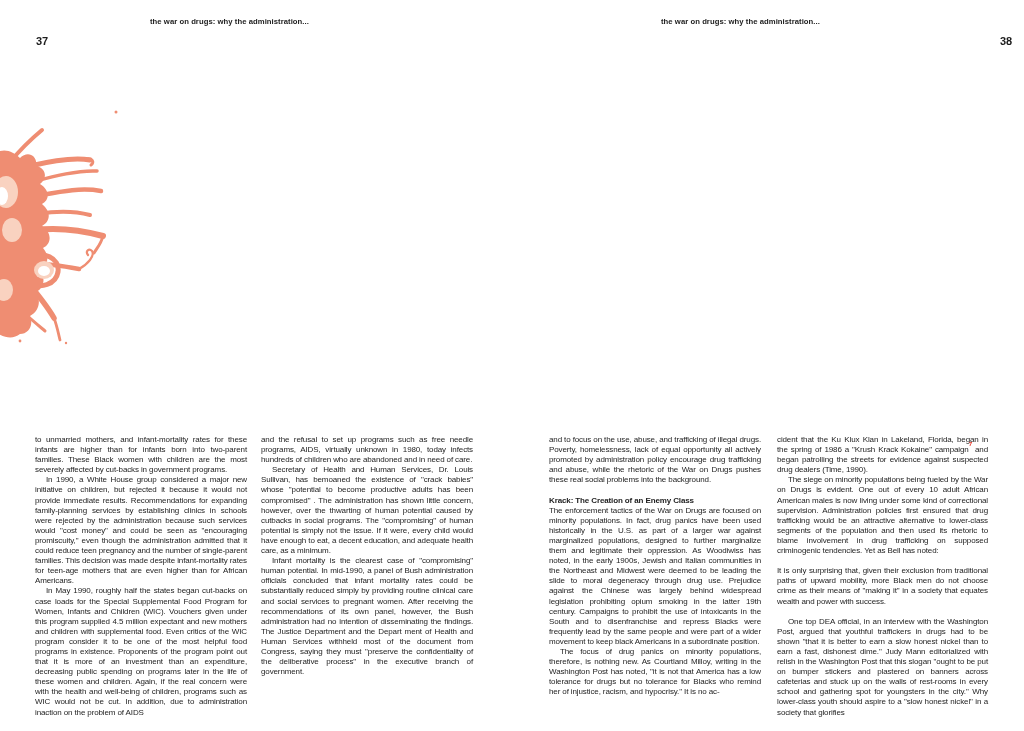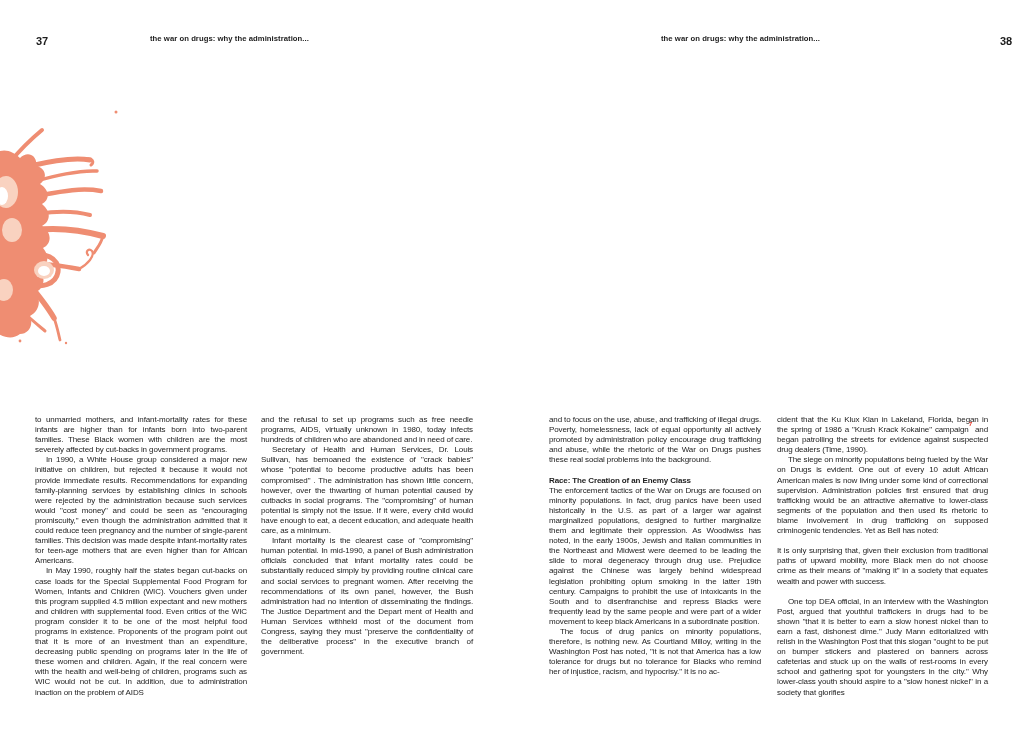--- a/index.html
+++ b/index.html
@@ -2,28 +2,28 @@
 <html><head>
 <meta charset="utf-8">
 <style>
   html,body{margin:0;padding:0;}
   body{
     width:1024px;height:731px;position:relative;overflow:hidden;
     background:#ffffff;color:#1d1d1d;
     font-family:"Liberation Sans", sans-serif;
   }
   .runhead{
-    position:absolute;top:34px;font-size:7.7px;font-weight:bold;
+    position:absolute;top:17px;font-size:7.7px;font-weight:bold;
     letter-spacing:0.05px;color:#1d1d1d;white-space:nowrap;
   }
   .pagenum{
     position:absolute;top:35px;font-size:11px;font-weight:bold;color:#1d1d1d;
   }
   .col{
-    position:absolute;top:415px;width:212px;
+    position:absolute;top:435px;width:212px;
     font-size:8px;line-height:10.1px;letter-spacing:-0.12px;
     text-align:justify;color:#1d1d1d;
   }
   .col p{margin:0;}
   .col p.ind{text-indent:11px;}
   .gap{height:10.1px;}
   .subhead{font-weight:bold;}
   .quote{margin-left:11px;}
   sup.fn{
     font-size:6.2px;font-weight:bold;line-height:0;
@@ -90,21 +90,21 @@
 
 <div class="col" style="left:261px;">
   <p>and the refusal to set up programs such as free needle programs, AIDS, virtually unknown in 1980, today infects hundreds of children who are abandoned and in need of care.</p>
   <p class="ind">Secretary of Health and Human Services, Dr. Louis Sullivan, has bemoaned the existence of "crack babies" whose "potential to become productive adults has been compromised" . The administration has shown little concern, however, over the thwarting of human potential caused by cutbacks in social programs. The "compromising" of human potential is simply not the issue. If it were, every child would have enough to eat, a decent education, and adequate health care, as a minimum.</p>
   <p class="ind">Infant mortality is the clearest case of "compromising" human potential. In mid-1990, a panel of Bush administration officials concluded that infant mortality rates could be substantially reduced simply by providing routine clinical care and social services to pregnant women. After receiving the recommendations of its own panel, however, the Bush administration had no intention of disseminating the findings. The Justice Department and the Depart ment of Health and Human Services withheld most of the document from Congress, saying they must "preserve the confidentiality of the deliberative process" in the executive branch of government.</p>
 </div>
 
 <div class="col" style="left:549px;">
   <p>and to focus on the use, abuse, and trafficking of illegal drugs. Poverty, homelessness, lack of equal opportunity  all actively promoted by administration policy encourage drug trafficking and abuse, while the rhetoric of the War on Drugs pushes these real social problems into the background.</p>
   <div class="gap"></div>
-  <p class="subhead">Race: The Creation of an Enemy Class</p>
+  <p class="subhead">Krack: The Creation of an Enemy Class</p>
   <p>The enforcement tactics of the War on Drugs are focused on minority populations. In fact, drug panics have been used historically in the U.S. as part of a larger war against marginalized populations, designed to further marginalize them and legitimate their oppression. As Woodiwiss has noted, in the early 1900s, Jewish and Italian communities in the Northeast and Midwest were deemed to be leading the slide to moral degeneracy through drug use. Prejudice against the Chinese was largely behind widespread legislation prohibiting opium smoking in the latter 19th century. Campaigns to prohibit the use of intoxicants in the South and to disenfranchise and repress Blacks were frequently lead by the same people and were part of a wider movement to keep black Americans in a subordinate position.</p>
   <p class="ind">The focus of drug panics on minority populations, therefore, is nothing new. As Courtland Milloy, writing in the Washington Post has noted, "it is not that America has a low tolerance for drugs but no tolerance for Blacks who remind her of injustice, racism, and hypocrisy." It is no ac-</p>
 </div>
 
 <div class="col" style="left:777px;width:211px;">
   <p><span>cident that the Ku Klux Klan in Lakeland, Florida, began in the spring of 1986 a "Krush Krack Kokaine" campaign</span><sup class="fn">7</sup><span> and began patrolling the streets for evidence against suspected drug dealers (Time, 1990).</span></p>
   <p class="ind">The siege on minority populations being fueled by the War on Drugs is evident. One out of every 10 adult African American males is now living under some kind of correctional supervision. Administration policies first ensured that drug trafficking would be an attractive alternative to lower-class segments of the population and then used its rhetoric to blame involvement in drug trafficking on supposed criminogenic tendencies. Yet as Bell has noted:</p>
   <div class="gap"></div>
   <p class="quote">It is only surprising that, given their exclusion from traditional paths of upward mobility, more Black men do not choose crime as their means of "making it" in a society that equates wealth and power with success.</p>
   <div class="gap"></div>

